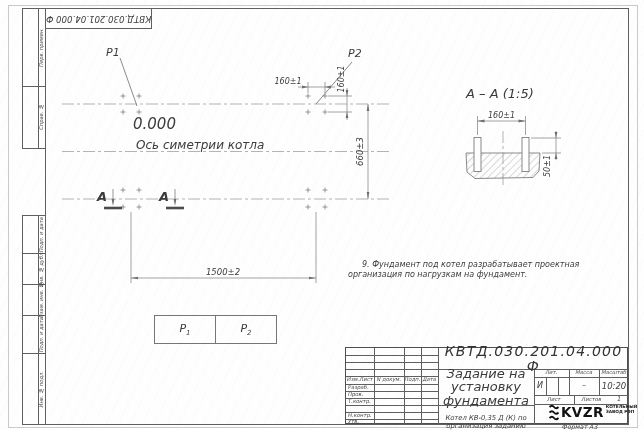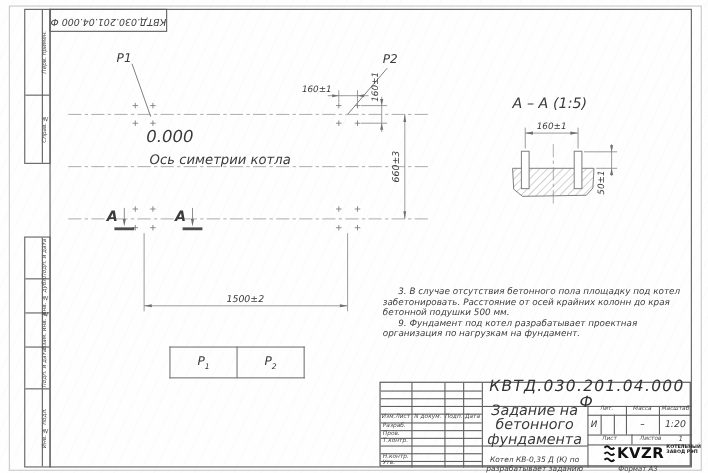--- a/index.html
+++ b/index.html
@@ -156,21 +156,20 @@
       <path stroke-width="0.7" d="M556 131 V160"></path>
       <polygon class="ah" points="556,138 554.6,132 557.4,132"></polygon>
       <polygon class="ah" points="556,153 554.6,159 557.4,159"></polygon>
     </g>
     <text x="466" y="98" font-size="13">А – А (1:5)</text>
     <text x="501.5" y="117.5" font-size="8" text-anchor="middle">160±1</text>
     <text transform="translate(549.5 166) rotate(-90)" font-size="8" text-anchor="middle">50±1</text>
   </svg>
 
   <div id="notes">
-    <p>3. В случае отсутствия бетонного пола площадку под котел забетонировать. Расстояние от осей крайних колонн до края бетонной подушки 500 мм.</p>
     <p>9. Фундамент под котел разрабатывает проектная организация по нагрузкам на фундамент.</p>
   </div>
 
   <table class="loads">
     <tbody>
         <tr>
       <td>
         <span>P</span><sub>1</sub>
       </td>
       <td>
@@ -204,47 +203,47 @@
     <div class="hl" style="left:0;top:64px;width:92px;"></div>
     <div class="hl" style="left:0;top:71px;width:92px;"></div>
     <div class="hl" style="left:188px;top:29px;width:95px;"></div>
     <div class="hl" style="left:188px;top:47px;width:95px;"></div>
     <div class="hl" style="left:188px;top:56px;width:95px;"></div>
 
     <div class="cell" style="left:92px;top:0;width:191px;height:21px;font-size:14px;letter-spacing:1.2px;color:#333;">КВТД.030.201.04.000 Ф</div>
 
     <div class="cell" style="left:92px;top:21px;width:96px;height:36px;flex-direction:column;font-size:13px;">
       <span>Задание на</span>
-      <span>бетонного</span>
+      <span>установку</span>
       <span>фундамента</span>
     </div>
 
     <div class="cell" style="left:92px;top:57px;width:96px;height:35px;flex-direction:column;font-size:6.8px;">
       <span>Котел КВ-0,35 Д (К) по</span>
-      <span>разрабатывает заданию</span>
+      <span>организация заданию</span>
     </div>
 
     <div class="cell lab" style="left:0;top:28px;width:28px;height:8px;">Изм.Лист</div>
     <div class="cell lab" style="left:28px;top:28px;width:30px;height:8px;">N докум.</div>
     <div class="cell lab" style="left:58px;top:28px;width:17px;height:8px;">Подп.</div>
     <div class="cell lab" style="left:75px;top:28px;width:17px;height:8px;">Дата</div>
 
     <div class="cell lab left" style="left:1px;top:36px;width:27px;height:7px;padding-left:1px;">Разраб.</div>
     <div class="cell lab left" style="left:1px;top:43px;width:27px;height:7px;padding-left:1px;">Пров.</div>
     <div class="cell lab left" style="left:1px;top:50px;width:27px;height:7px;padding-left:1px;">Т.контр.</div>
     <div class="cell lab left" style="left:1px;top:57px;width:27px;height:7px;padding-left:1px;"></div>
     <div class="cell lab left" style="left:1px;top:64px;width:27px;height:7px;padding-left:1px;">Н.контр.</div>
     <div class="cell lab left" style="left:1px;top:71px;width:27px;height:6px;padding-left:1px;">Утв.</div>
 
     <div class="cell lab" style="left:188px;top:21px;width:35px;height:8px;">Лит.</div>
     <div class="cell lab" style="left:223px;top:21px;width:30px;height:8px;">Масса</div>
     <div class="cell lab" style="left:253px;top:21px;width:30px;height:8px;">Масштаб</div>
     <div class="cell" style="left:188px;top:29px;width:12px;height:18px;font-size:8px;">И</div>
     <div class="cell" style="left:223px;top:29px;width:30px;height:18px;font-size:8px;">–</div>
-    <div class="cell" style="left:253px;top:29px;width:30px;height:18px;font-size:8.5px;">1:20</div>
+    <div class="cell" style="left:253px;top:29px;width:30px;height:18px;font-size:8.5px;">10:20</div>
 
     <div class="cell lab" style="left:188px;top:47px;width:40px;height:9px;">Лист</div>
     <div class="cell lab" style="left:228px;top:47px;width:35px;height:9px;">Листов</div>
     <div class="cell lab" style="left:263px;top:47px;width:20px;height:9px;font-size:6.5px;">1</div>
 
     <div class="abs" style="left:188px;top:56px;width:118px;height:21px;display:flex;border-radius:10px;">
       <svg width="12" height="17" viewBox="0 0 12 17" style="margin-left:14px;">
         <path d="M1.5 3 q2.5 -2.5 4.5 0 t4.5 0 M1.5 8.5 q2.5 -2.5 4.5 0 t4.5 0 M1.5 14 q2.5 -2.5 4.5 0 t4.5 0" stroke="#111" stroke-width="1.8" fill="none"></path>
       </svg>
       <span style="font-weight:bold;font-size:13.5px;color:#111;letter-spacing:0.4px;margin-left:1px;">KVZR</span>

